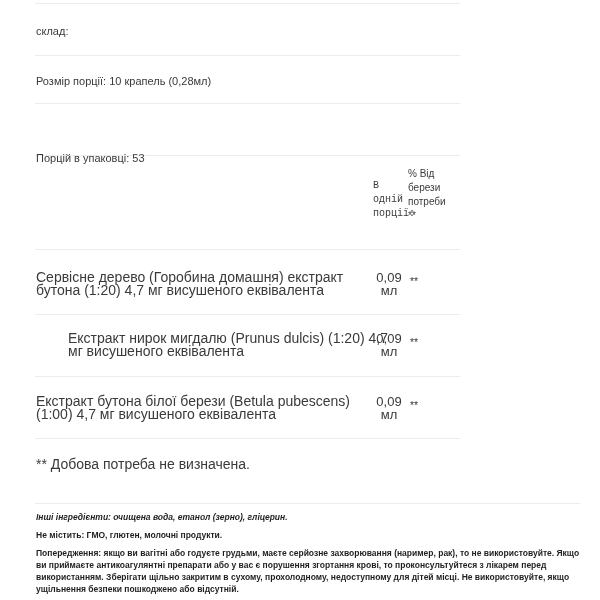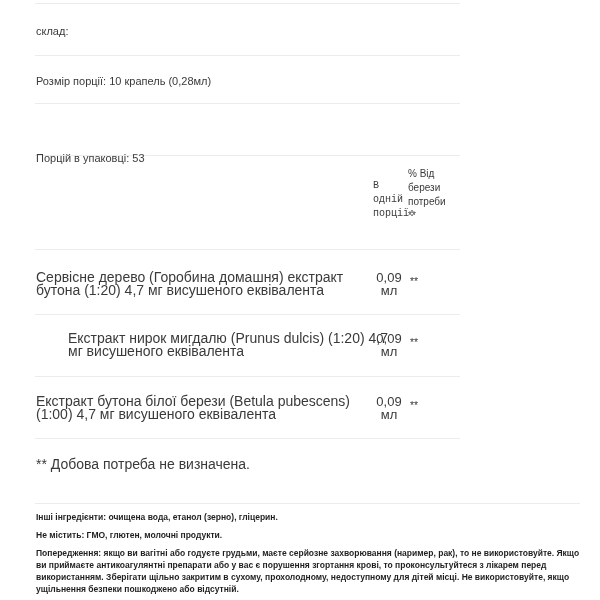--- a/index.html
+++ b/index.html
@@ -94,21 +94,21 @@
   
   .bold-block {
     position: absolute;
     left: 36px;
     font-size: 8.5px;
     line-height: 12px;
     font-weight: bold;
     color: #1f1f1f;
     width: 548px;
   }
-  #other-ingredients { top: 511px; }
+  #other-ingredients { top: 511px; font-style: italic; }
   #free-from        { top: 529px; }
   #warning          { top: 547px; }
 </style>
 </head>
 <body>
 
 <div class="panel">
 
   <div class="rule" style="top:3px;"></div>
   <div class="rule" style="top:55px;"></div>

